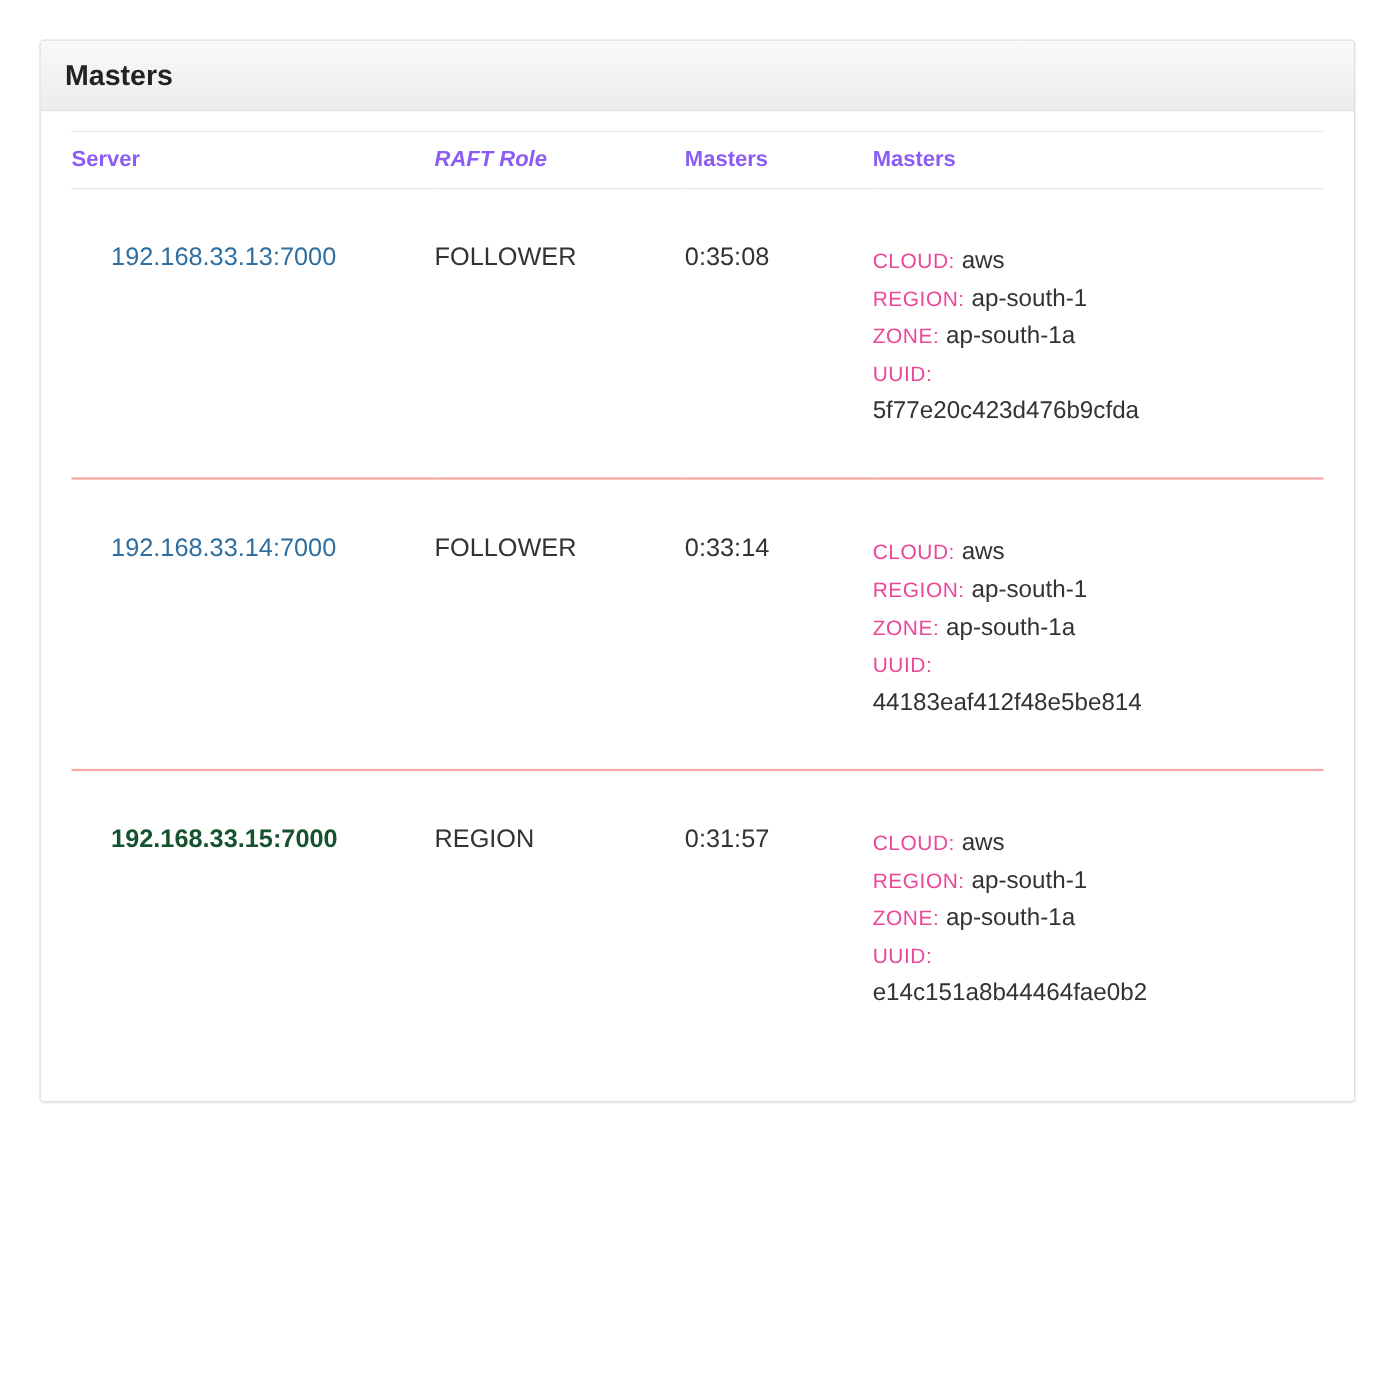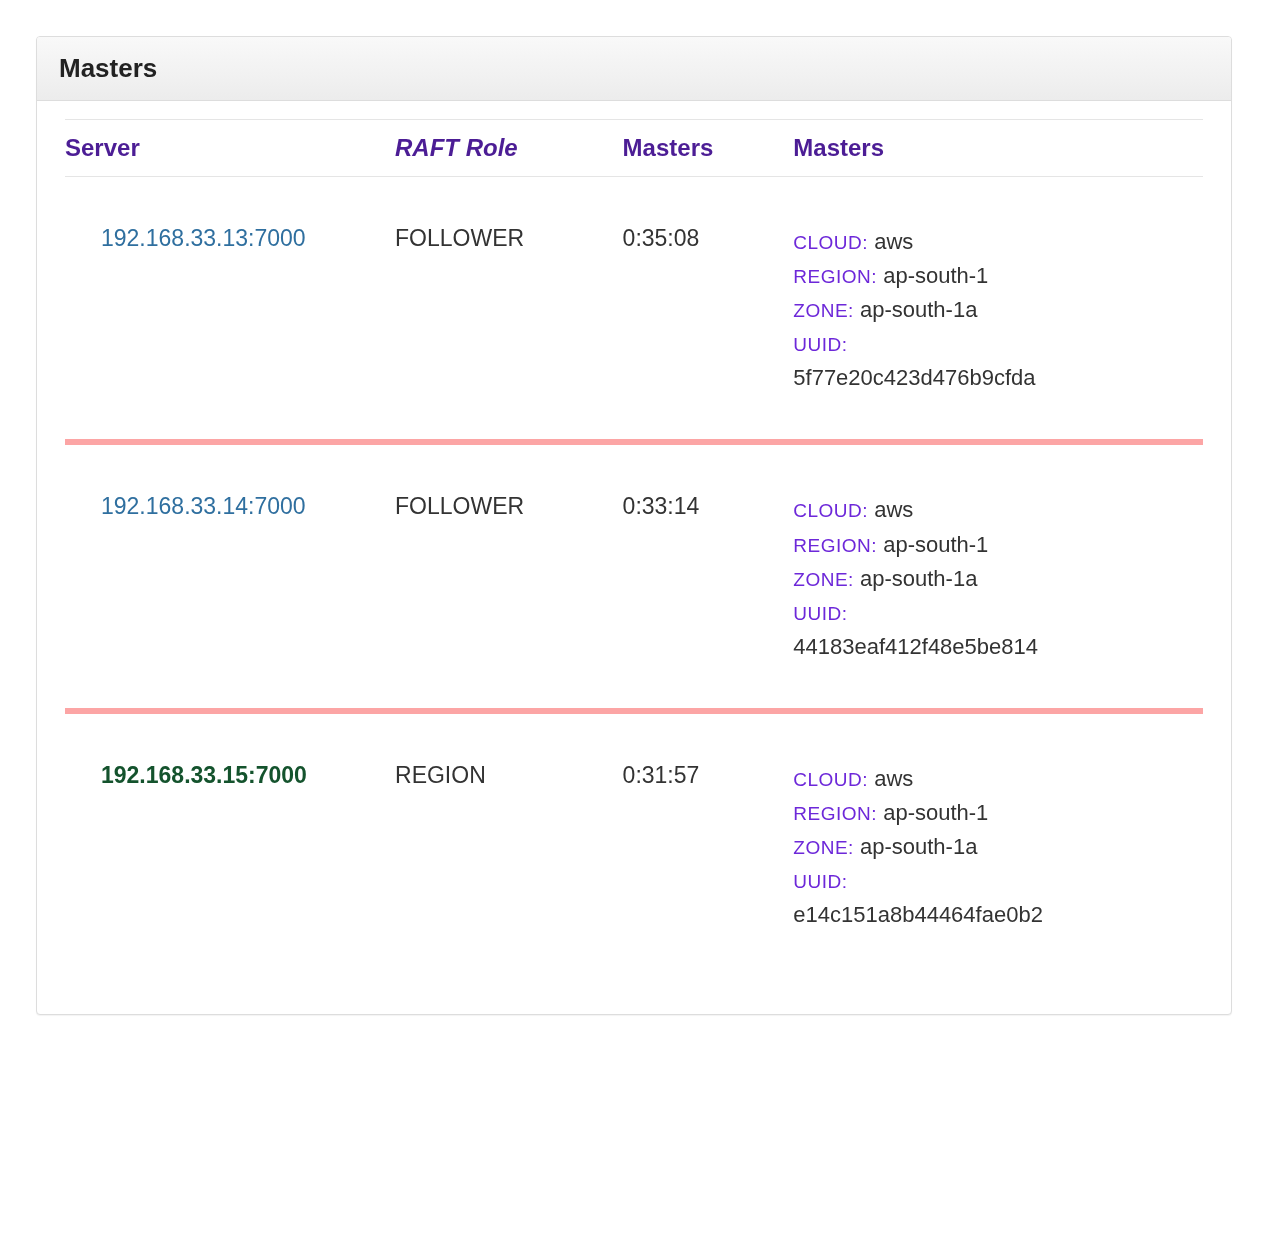--- a/index.html
+++ b/index.html
@@ -29,46 +29,46 @@
     }
     .panel-body {
       padding: 18px 28px 38px 28px;
     }
     table {
       width: 100%;
       border-collapse: collapse;
     }
     thead th {
       text-align: left;
-      font-size: 24px;
+      font-size: 20px;
       font-weight: 700;
-      color: #4c1d95;
+      color: #8b5cf6;
       padding: 14px 10px 14px 0;
       border-top: 1px solid #e5e5e5;
       border-bottom: 1px solid #e5e5e5;
     }
     tbody td {
       vertical-align: top;
       padding: 48px 10px 44px 0;
-      border-bottom: 6px solid #fca5a5;
+      border-bottom: 2px solid #fca5a5;
       font-size: 23px;
       color: #333;
     }
     tbody tr:last-child td { border-bottom: none; }
     td.server-cell { padding-left: 36px; }
     .server-link {
       color: #2f6f9f;
       text-decoration: none;
       font-size: 23px;
       cursor: pointer;
     }
     .server-link.leader { font-weight: 700; color: #14532d; }
     .details-block { font-size: 22px; color: #333; line-height: 1.55; }
     .details-label {
-      color: #6d28d9;
+      color: #ec4899;
       font-size: 19px;
       letter-spacing: .5px;
     }
     th.col-server  { width: 29%; }
     th.col-role    { width: 20%; font-style: italic; }
     th.col-uptime  { width: 15%; }
     th.col-details { width: 36%; }
   </style>
 </head>
 <body>

